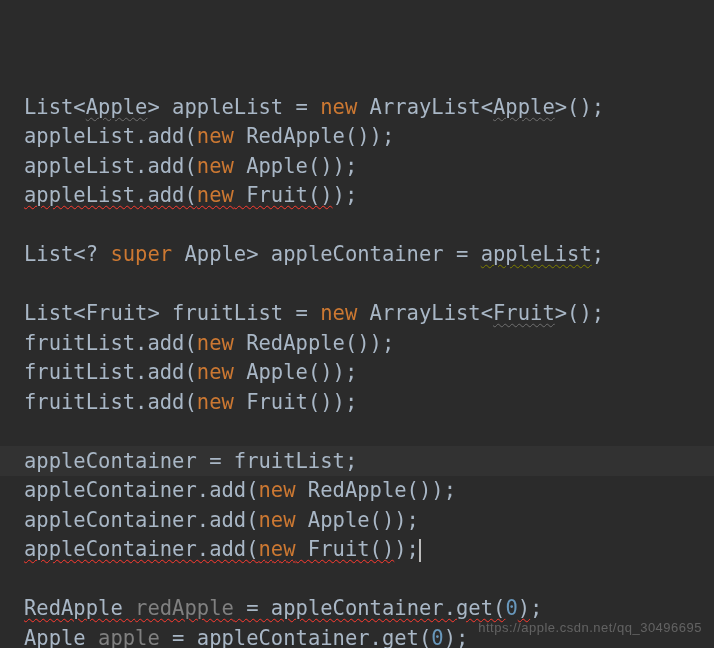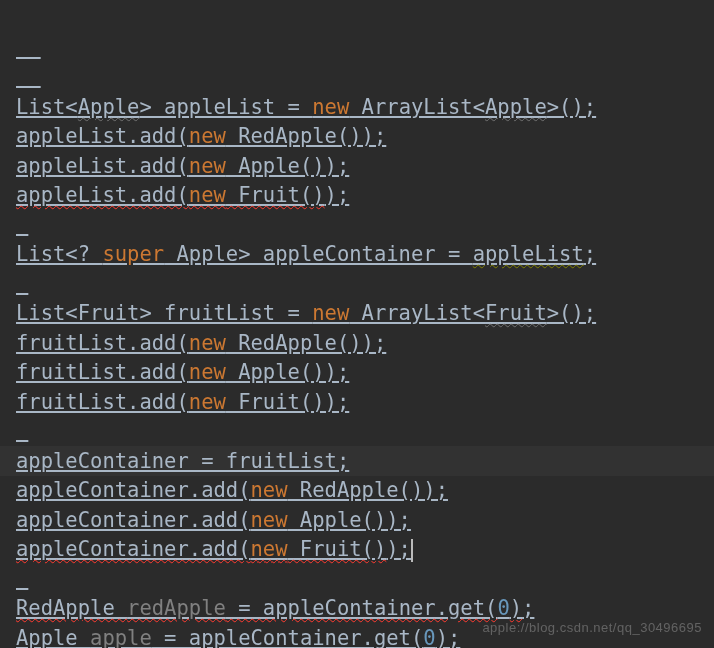--- a/index.html
+++ b/index.html
@@ -9,26 +9,25 @@
     height: 648px;
     background: #2b2b2b;
     overflow: hidden;
   }
   .editor {
     font-family: "Menlo", "Consolas", "DejaVu Sans Mono", monospace;
     font-size: 20.5px;
     line-height: 29.5px;
     white-space: pre;
     color: #a9b7c6;
-    padding: 4px 0 0 16px;
+    padding: 4px 0 0 24px;
     position: relative;
     width: 100%;
     height: 100%;
     box-sizing: border-box;
-    text-decoration: underline;
   }
   .kw   { color: #cc7832; }            
   .id   { color: #a9b7c6; }
   .warn { color: #808080; }            
   .num  { color: #6897bb; }            
   .caret {
     display: inline-block;
     width: 2px;
     height: 23px;
     background: #bbbbbb;
@@ -77,14 +76,14 @@
     letter-spacing: 0.5px;
     z-index: 2;
   }
 </style>
 </head>
 <body>
 
 <div class="editor">
   <div class="line-highlight" style="top: 445.5px;"></div>
   <div class="code-layer"><div><span class="id">List&lt;</span><span class="id wavy-gray">Apple</span><span class="id">&gt; appleList = </span><span class="kw">new</span><span class="id"> ArrayList&lt;</span><span class="id wavy-gray">Apple</span><span class="id">&gt;();</span></div><div><span class="id">appleList.add(</span><span class="kw">new</span><span class="id"> RedApple());</span></div><div><span class="id">appleList.add(</span><span class="kw">new</span><span class="id"> Apple());</span></div><div><span class="id wavy-red">appleList.add(</span><span class="kw wavy-red">new</span><span class="id wavy-red"> Fruit()</span><span class="id">);</span></div><div>&nbsp;</div><div><span class="id">List&lt;? </span><span class="kw">super</span><span class="id"> Apple&gt; appleContainer = </span><span class="id wavy-olive">appleList</span><span class="id">;</span></div><div>&nbsp;</div><div><span class="id">List&lt;Fruit&gt; fruitList = </span><span class="kw">new</span><span class="id"> ArrayList&lt;</span><span class="id wavy-gray">Fruit</span><span class="id">&gt;();</span></div><div><span class="id">fruitList.add(</span><span class="kw">new</span><span class="id"> RedApple());</span></div><div><span class="id">fruitList.add(</span><span class="kw">new</span><span class="id"> Apple());</span></div><div><span class="id">fruitList.add(</span><span class="kw">new</span><span class="id"> Fruit());</span></div><div>&nbsp;</div><div><span class="id">appleContainer = fruitList;</span></div><div><span class="id">appleContainer.add(</span><span class="kw">new</span><span class="id"> RedApple());</span></div><div><span class="id">appleContainer.add(</span><span class="kw">new</span><span class="id"> Apple());</span></div><div><span class="id wavy-red">appleContainer.add(</span><span class="kw wavy-red">new</span><span class="id wavy-red"> Fruit()</span><span class="id">);</span><span class="caret"></span></div><div>&nbsp;</div><div><span class="id wavy-red">RedApple </span><span class="warn wavy-red">redApple</span><span class="id wavy-red"> = appleContainer.get(</span><span class="num">0</span><span class="id wavy-red">)</span><span class="id">;</span></div><div><span class="id wavy-red">Apple </span><span class="warn wavy-red">apple</span><span class="id wavy-red"> = appleContainer.get(</span><span class="num">0</span><span class="id wavy-red">)</span><span class="id">;</span></div></div>
-  <div class="watermark">apple://blog.csdn.net/qq_30496695</div>
+  <div class="watermark">https://apple.csdn.net/qq_30496695</div>
 </div>
 
 </body></html>

